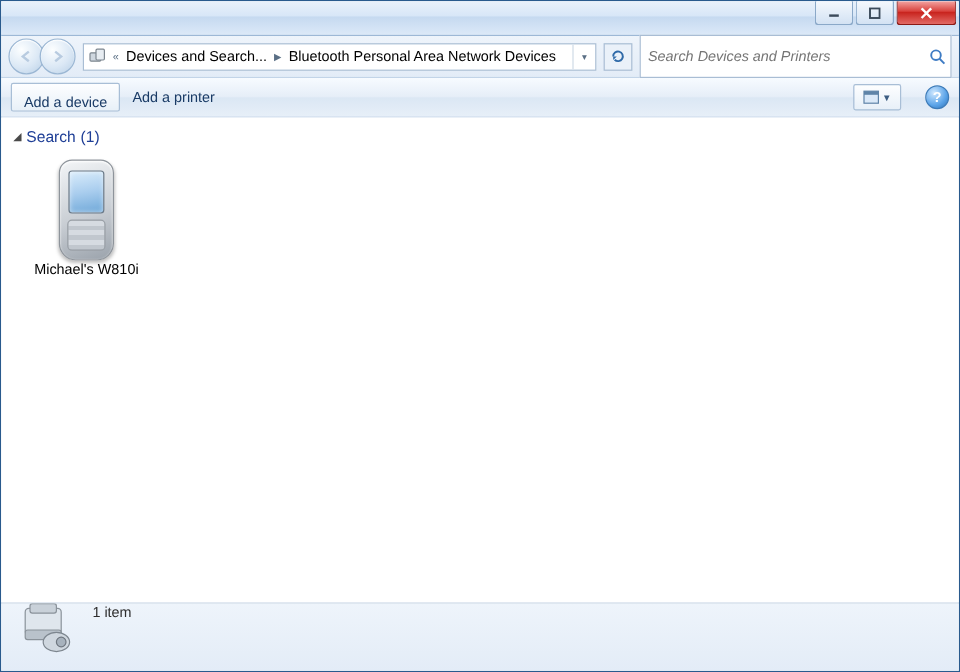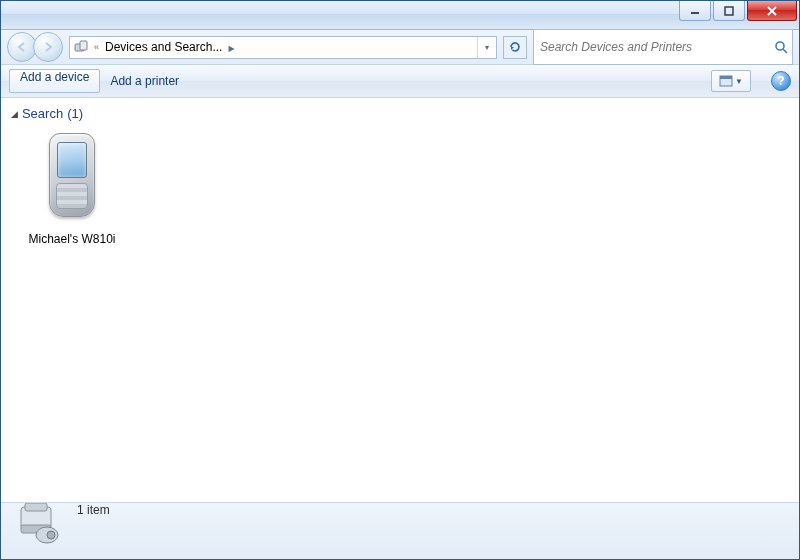--- a/index.html
+++ b/index.html
@@ -19,31 +19,31 @@
   .bc-icon{width:22px;display:flex;align-items:center;justify-content:center;}
   .bc-seg{display:flex;align-items:center;height:100%;padding:0 4px;white-space:nowrap;}
   .bc-sep{padding:0 2px;color:#6a7d91;font-size:10px;}
   .bc-sep::after{content:"▶";font-size:8px;color:#5a6f85;}
   .bc-ddl{width:18px;border-left:1px solid #d0dbe7;height:100%;display:flex;align-items:center;justify-content:center;color:#5a6f85;font-size:8px;}
   .refresh-box{width:24px;height:23px;border:1px solid #a9bdd4;border-left:none;background:#eaf1f9;display:flex;align-items:center;justify-content:center;box-sizing:border-box;}
   .search{flex:1;height:36px;border:1px solid #a9bdd4;background:#fff;display:flex;align-items:center;box-sizing:border-box;padding:0 4px;}
   .search input{flex:1;border:none;outline:none;font-style:italic;color:#7d7d7d;font-family:inherit;font-size:12px;height:100%;background:transparent;}
   
   .toolbar{height:32px;background:linear-gradient(#f7fbff,#e6eef8 48%,#dbe7f4 52%,#e7eff8);border-bottom:1px solid #c5d6e9;display:flex;align-items:center;padding:0 8px;gap:10px;}
-  .tool-btn{height:22px;padding:0 10px;border:1px solid #a8bed6;background:linear-gradient(#fdfeff,#e8f0f8);border-radius:2px;display:flex;align-items:flex-start;color:#1a3b66;cursor:default;}
+  .tool-btn{height:22px;padding:0 10px;border:1px solid #a8bed6;background:linear-gradient(#fdfeff,#e8f0f8);border-radius:2px;display:flex;align-items:flex-end;color:#1a3b66;cursor:default;}
   .tool-link{color:#1a3b66;cursor:default;}
   .toolbar-spacer{flex:1;}
   .view-btn{width:38px;height:20px;border:1px solid #a8bed6;border-radius:2px;background:linear-gradient(#fdfeff,#e8f0f8);display:flex;align-items:center;justify-content:center;gap:2px;}
   .help-btn{width:18px;height:18px;border-radius:50%;background:radial-gradient(circle at 35% 30%,#cfe8ff,#5aa3e8 60%,#2c6fb3);color:#fff;font-weight:bold;font-size:12px;display:flex;align-items:center;justify-content:center;border:1px solid #3d7bb8;margin-left:10px;}
   
   .content{flex:1;background:#fff;overflow:auto;padding:6px 10px;}
   .group-hdr{display:flex;align-items:center;gap:4px;color:#1e3e96;font-size:13px;margin:2px 0 6px 0;}
   .group-hdr .tri{font-size:9px;color:#4a4a4a;}
   .items{display:flex;flex-wrap:wrap;}
-  .item{width:110px;display:flex;flex-direction:column;align-items:center;padding:6px;gap:15px;justify-content:space-between;}
+  .item{width:110px;display:flex;flex-direction:column;align-items:center;padding:6px;gap:0;justify-content:space-between;}
   .item-label{font-size:12px;text-align:center;color:#000;}
   
   .phone{width:46px;height:84px;position:relative;}
   .phone-body{position:absolute;inset:0;border-radius:11px 11px 14px 14px;background:linear-gradient(160deg,#f3f5f7,#c9ced4 55%,#9aa2ab);border:1px solid #8e949b;box-shadow:inset 0 1px 2px #fff, 0 2px 3px rgba(0,0,0,.25);}
   .phone-screen{position:absolute;left:8px;top:9px;right:8px;height:34px;border-radius:3px;background:linear-gradient(170deg,#d9ecfb,#a9cdee 50%,#6fa8d8);border:1px solid #6b7a89;box-shadow:inset 0 0 4px rgba(255,255,255,.6);}
   .phone-keys{position:absolute;left:7px;right:7px;top:50px;bottom:8px;border-radius:4px;background:repeating-linear-gradient(#d6dbe1 0 4px,#c1c7ce 4px 8px);border:1px solid #9aa0a7;}
   
   .statusbar{height:56px;border-top:1px solid #cdd9e8;background:linear-gradient(#eef4fb,#e3ecf7);display:flex;align-items:flex-start;padding:0 14px;gap:14px;}
   .status-icon{width:48px;height:42px;position:relative;}
   .status-text{font-size:12px;color:#2d2d2d;}
@@ -91,20 +91,21 @@
     <div class="breadcrumb">
       <span class="bc-icon">
         <svg width="16" height="16">
           <rect x="2" y="5" width="9" height="7" rx="1" fill="#cfd7df" stroke="#7d868f"></rect>
           <rect x="7" y="2" width="7" height="9" rx="1" fill="#e8edf2" stroke="#7d868f"></rect>
         </svg>
       </span>
       <span class="bc-seg" style="padding-left:2px;padding-right:2px;color:#5a6f85;font-size:9px;">«</span>
       <span class="bc-seg cnt">Devices and Search...</span>
       <span class="bc-sep"></span>
+      <span class="bc-seg cnt">Bluetooth Personal Area Network Devices</span>
       <span style="flex:1"></span>
       <span class="bc-ddl">▾</span>
     </div>
 
     <div class="refresh-box" style="border-left:1px solid #a9bdd4;">
       <svg width="14" height="14">
         <path d="M3 7a4 4 0 1 1 1.2 2.8" fill="none" stroke="#2f6aa8" stroke-width="1.6"></path>
         <path d="M3 10l0-3l3 0z" fill="#2f6aa8"></path>
       </svg>
     </div>

